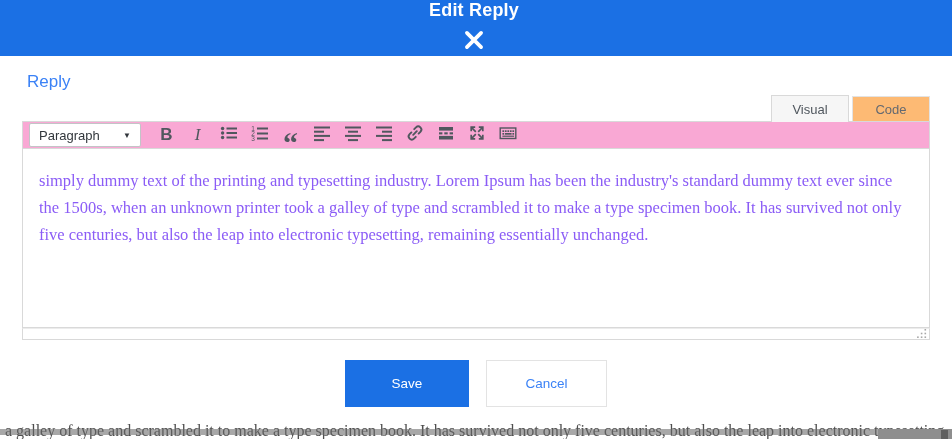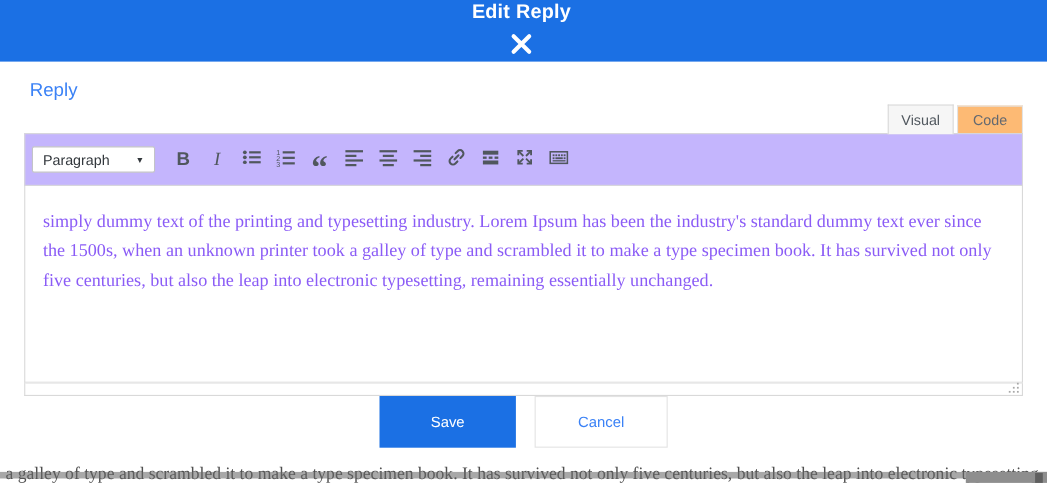--- a/index.html
+++ b/index.html
@@ -23,29 +23,29 @@
   .modal-title { color:#fff; font-size:18px; font-weight:bold; letter-spacing:.2px; }
   .close-btn { width:28px; height:28px; display:flex; align-items:center; justify-content:center; cursor:pointer; }
 
   
   .modal-body { position:absolute; top:62px; left:0; right:0; height:360px; background:#fff; }
   .reply-label { position:absolute; top:10px; left:27px; font-size:17px; color:#3b82f6; }
 
   
   .editor { position:absolute; left:22px; top:33px; width:908px; }
   .tabs { display:flex; justify-content:flex-end; align-items:flex-end; height:26px; }
-  .tab { width:60px; height:25px; display:flex; align-items:center; justify-content:center;
+  .tab { width:78px; height:25px; display:flex; align-items:center; justify-content:center;
          font-size:13px; color:#50575e; cursor:pointer; }
   .tab-visual { background:#f6f6f6; border:1px solid #d9d9d9; border-bottom:none;
                 position:relative; z-index:2; margin-bottom:-1px; height:27px; }
   .tab-code { background:#fdba74; border:1px solid #e3e3e3; border-bottom:none;
               color:#646970; margin-left:3px; }
 
   .toolbar {
-    border:1px solid #d9d9d9; background:#c4b5fd; height:48px;
+    border:1px solid #d9d9d9; background:#f9a8d4; height:28px;
     display:flex; align-items:center; padding:0 6px; position:relative; z-index:1;
   }
   .format-select {
     width:112px; height:24px; background:#fff; border:1px solid #c3c4c7; border-radius:2px;
     display:flex; align-items:center; justify-content:space-between; padding:0 9px;
     font-size:13px; color:#32373c; margin-right:10px; cursor:pointer;
   }
   .format-caret { font-size:8px; color:#32373c; }
   .tb-btn { width:31px; height:26px; display:flex; align-items:center; justify-content:center;
             color:#50575e; cursor:pointer; }

